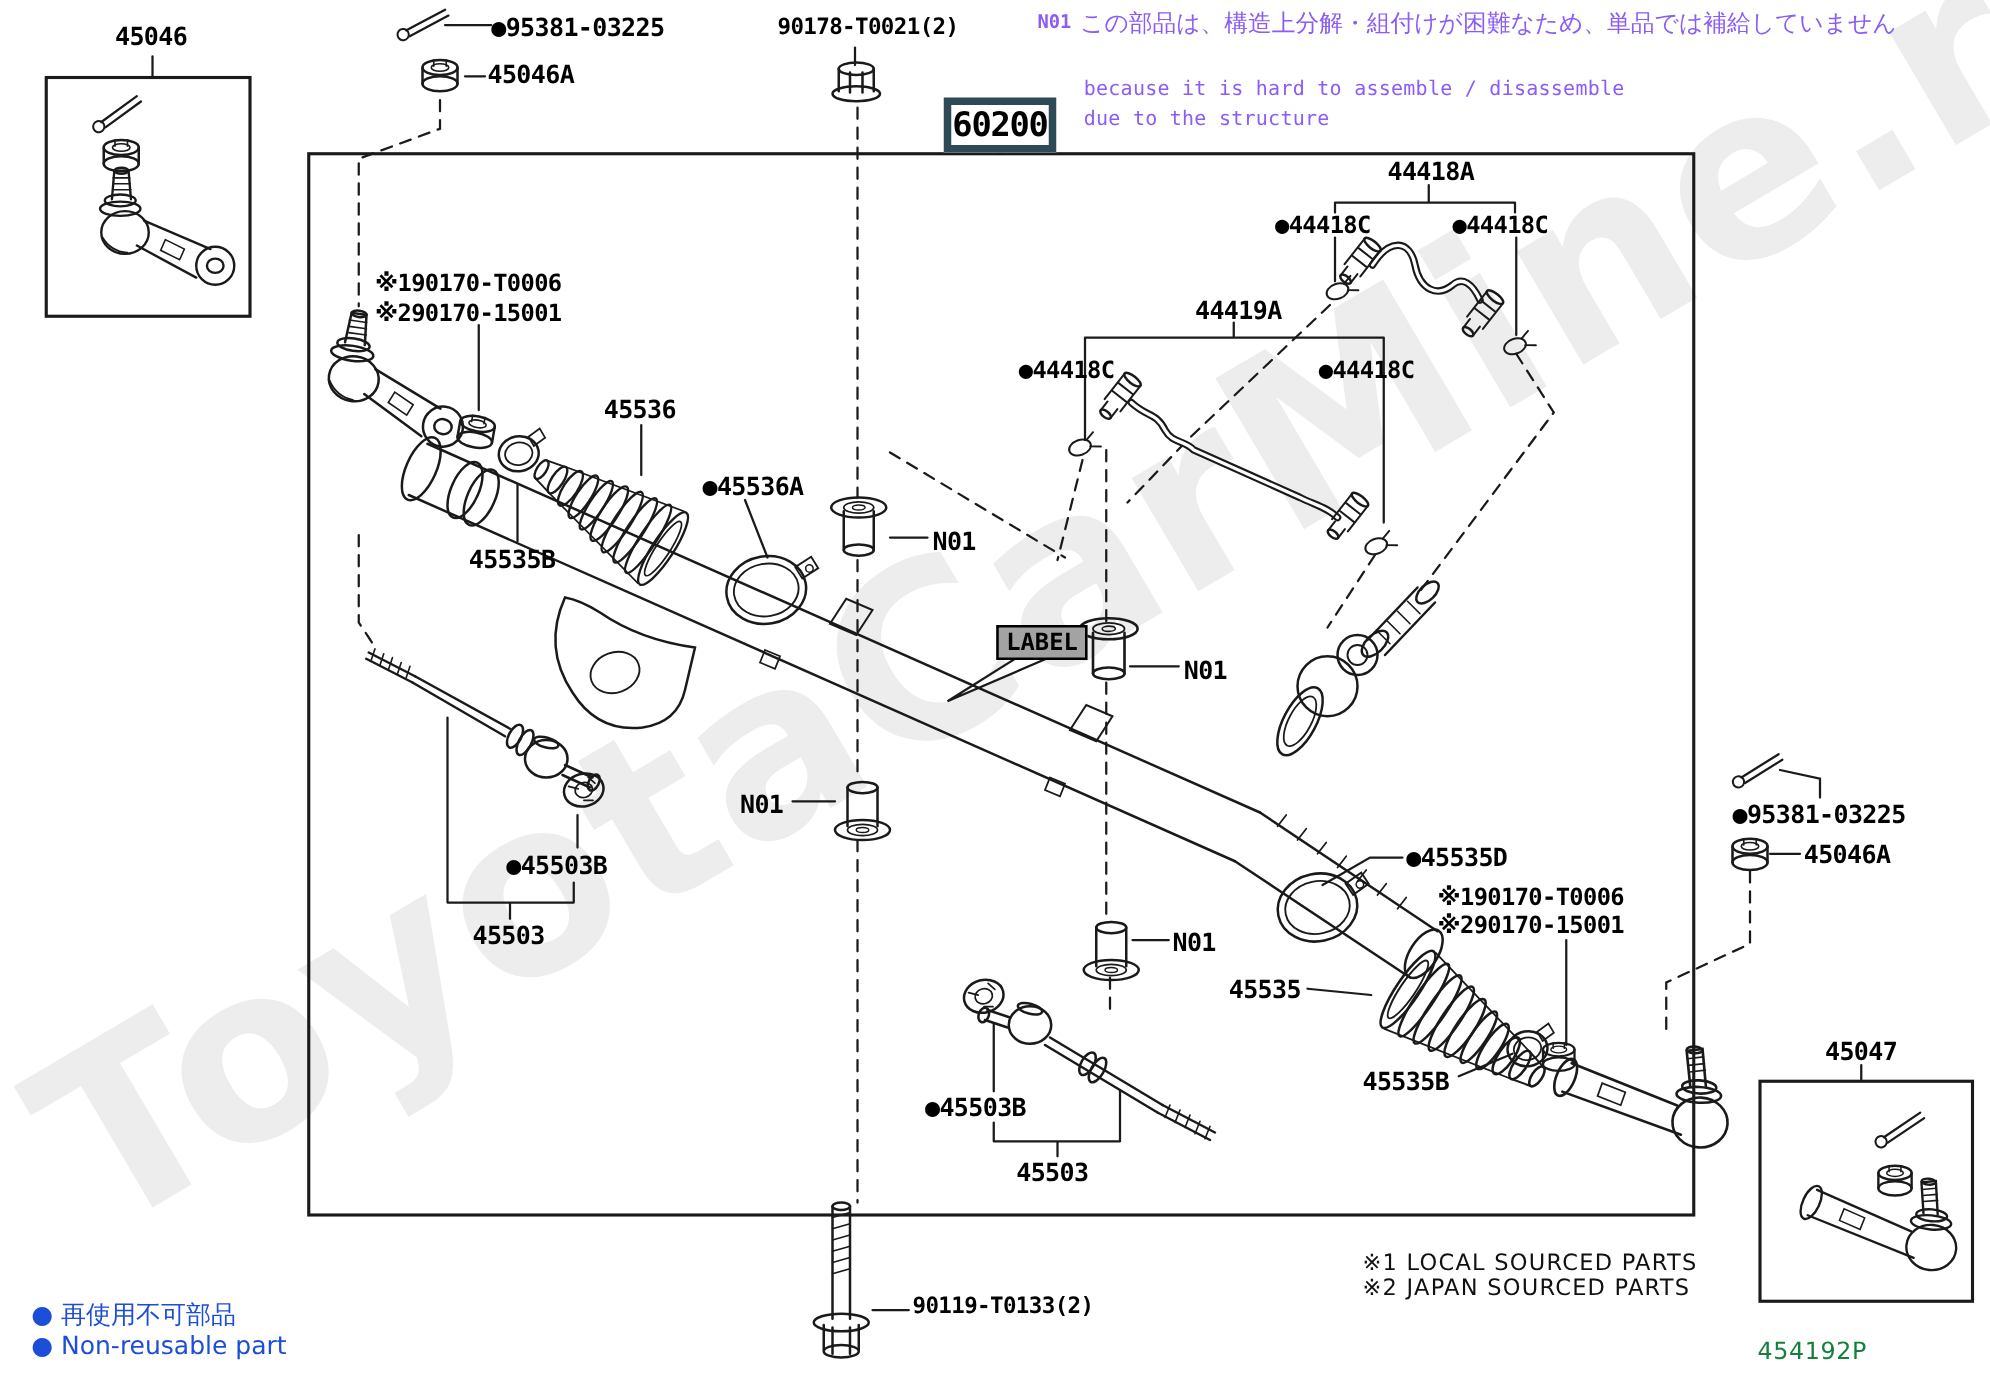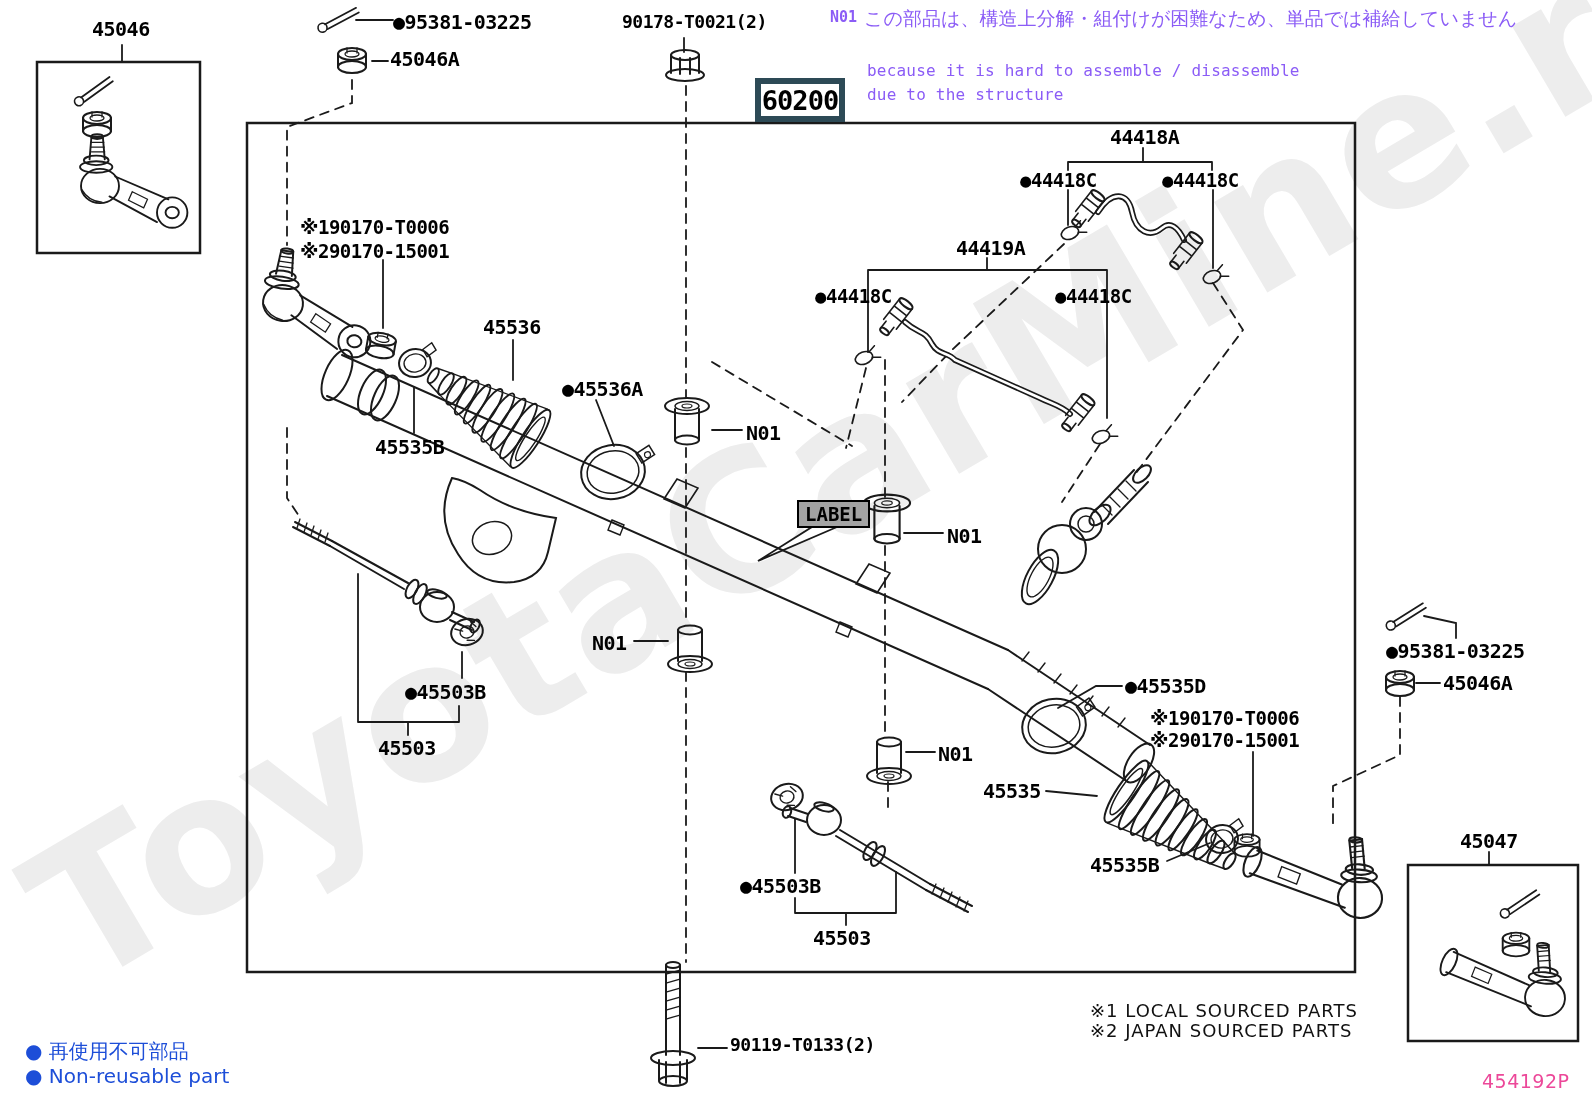--- a/index.html
+++ b/index.html
@@ -20,21 +20,21 @@
   .label-box{position:absolute;z-index:2;left:797px;top:500px;border:2.5px solid #000;background:#a3a3a3;
              padding:0 6px;font:bold 19px "DejaVu Sans Mono",monospace;height:24px;line-height:24px;}
   .note-line{position:absolute;z-index:2;white-space:nowrap;color:#8b5cf6;}
   .note-prefix{font:bold 15px "DejaVu Sans Mono",monospace;margin-right:7px;vertical-align:3px;}
   .note-jp{font:19px "DejaVu Sans","Liberation Sans",sans-serif;}
   .note-en{font:16px "DejaVu Sans Mono","DejaVu Sans",monospace;letter-spacing:0.2px;}
   .legend-line{position:absolute;z-index:2;white-space:nowrap;color:#1d4ed8;
                font:20px "DejaVu Sans","Liberation Sans",sans-serif;}
   .src-line{position:absolute;z-index:2;white-space:nowrap;color:#111;
             font:18px "DejaVu Sans","Liberation Sans",sans-serif;letter-spacing:1px;}
-  .docnum{position:absolute;z-index:2;left:1482px;top:1070px;color:#ec4899;
+  .docnum{position:absolute;z-index:2;left:1406px;top:1070px;color:#15803d;
           font:19px "DejaVu Sans","Liberation Sans",sans-serif;letter-spacing:0.5px;}
 </style>
 </head>
 <body>
 
 <div class="stage">
 
   <div class="watermark" style="color: rgb(237, 237, 237);">ToyotaCarMine.ru</div>
 
   <svg class="art" width="1592" height="1099" viewBox="0 0 1592 1099" fill="none" stroke="#1a1a1a" stroke-width="2" stroke-linecap="round">

